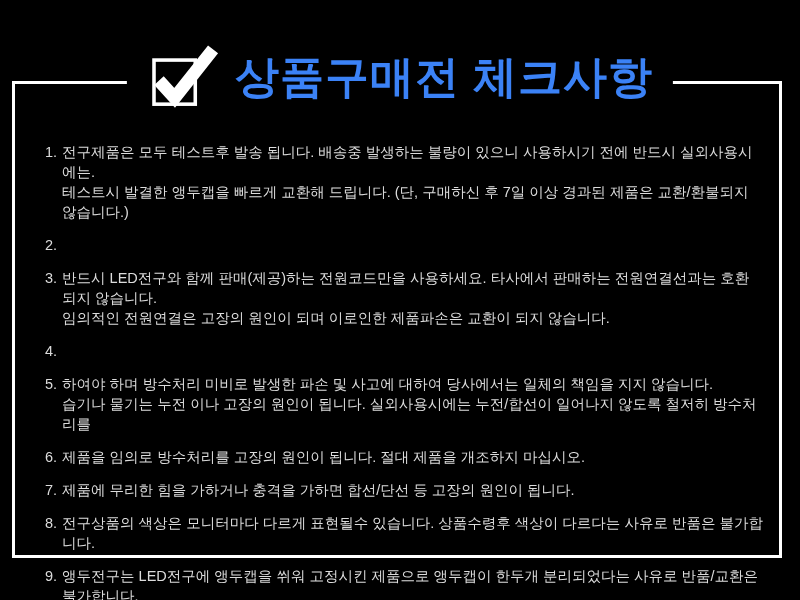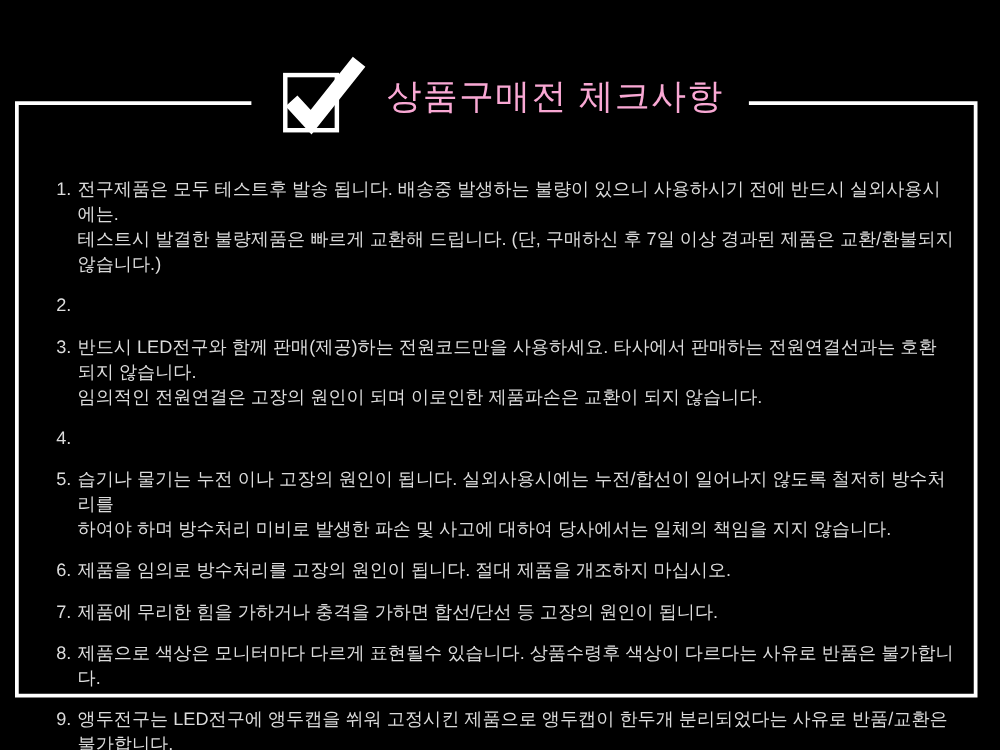--- a/index.html
+++ b/index.html
@@ -39,23 +39,23 @@
     gap: 14px;
     padding: 0 20px;
     white-space: nowrap;
     z-index: 2;
   }
   .check-icon {
     display: block;
     flex: 0 0 auto;
   }
   .title {
-    color: #f9a8d4;
-    font-size: 28px;
-    font-weight: 400;
+    color: #3b82f6;
+    font-size: 44px;
+    font-weight: 700;
     letter-spacing: 1px;
     line-height: 1;
     padding-top: 4px;
   }
   .content {
     position: absolute;
     left: 15px;
     top: 84px;
     width: 764px;
     height: 471px;
@@ -89,21 +89,21 @@
       <path d="M17 55 L39 79 L93 11" fill="none" stroke="#ffffff" stroke-width="18" stroke-linecap="butt" stroke-linejoin="miter"></path>
     </svg>
     <div class="title">상품구매전 체크사항</div>
   </div>
 
   <div class="content">
   <div class="item">
     <span class="num">1.</span>
     <div class="lines">
           <div>전구제품은 모두 테스트후 발송 됩니다. 배송중 발생하는 불량이 있으니 사용하시기 전에 반드시 실외사용시에는.</div>
-          <div>테스트시 발결한 불량제품은 빠르게 교환해 드립니다. (단, 구매하신 후 7일 이상 경과된 제품은 교환/환불되지 않습니다.)</div>
+          <div>테스트시 발결한 앵두캡을 빠르게 교환해 드립니다. (단, 구매하신 후 7일 이상 경과된 제품은 교환/환불되지 않습니다.)</div>
         </div>
   </div>
 
   <div class="item">
     <span class="num">2.</span>
   </div>
 
   <div class="item">
     <span class="num">3.</span>
     <div class="lines">
@@ -112,43 +112,43 @@
         </div>
   </div>
 
   <div class="item">
     <span class="num">4.</span>
   </div>
 
   <div class="item">
     <span class="num">5.</span>
     <div class="lines">
+          <div>하여야 하며 방수처리 미비로 발생한 파손 및 사고에 대하여 당사에서는 일체의 책임을 지지 않습니다.</div>
           <div>습기나 물기는 누전 이나 고장의 원인이 됩니다. 실외사용시에는 누전/합선이 일어나지 않도록 철저히 방수처리를</div>
-          <div>하여야 하며 방수처리 미비로 발생한 파손 및 사고에 대하여 당사에서는 일체의 책임을 지지 않습니다.</div>
         </div>
   </div>
 
   <div class="item">
     <span class="num">6.</span>
     <div class="lines">
           <div>제품을 임의로 방수처리를 고장의 원인이 됩니다. 절대 제품을 개조하지 마십시오.</div>
         </div>
   </div>
 
   <div class="item">
     <span class="num">7.</span>
     <div class="lines">
           <div>제품에 무리한 힘을 가하거나 충격을 가하면 합선/단선 등 고장의 원인이 됩니다.</div>
         </div>
   </div>
 
   <div class="item">
     <span class="num">8.</span>
     <div class="lines">
-          <div>제품으로 색상은 모니터마다 다르게 표현될수 있습니다. 상품수령후 색상이 다르다는 사유로 반품은 불가합니다.</div>
+          <div>전구상품의 색상은 모니터마다 다르게 표현될수 있습니다. 상품수령후 색상이 다르다는 사유로 반품은 불가합니다.</div>
         </div>
   </div>
 
   <div class="item">
     <span class="num">9.</span>
     <div class="lines">
           <div>앵두전구는 LED전구에 앵두캡을 쒸워 고정시킨 제품으로 앵두캡이 한두개 분리되었다는 사유로 반품/교환은 불가합니다.</div>
         </div>
   </div>
 </div>

